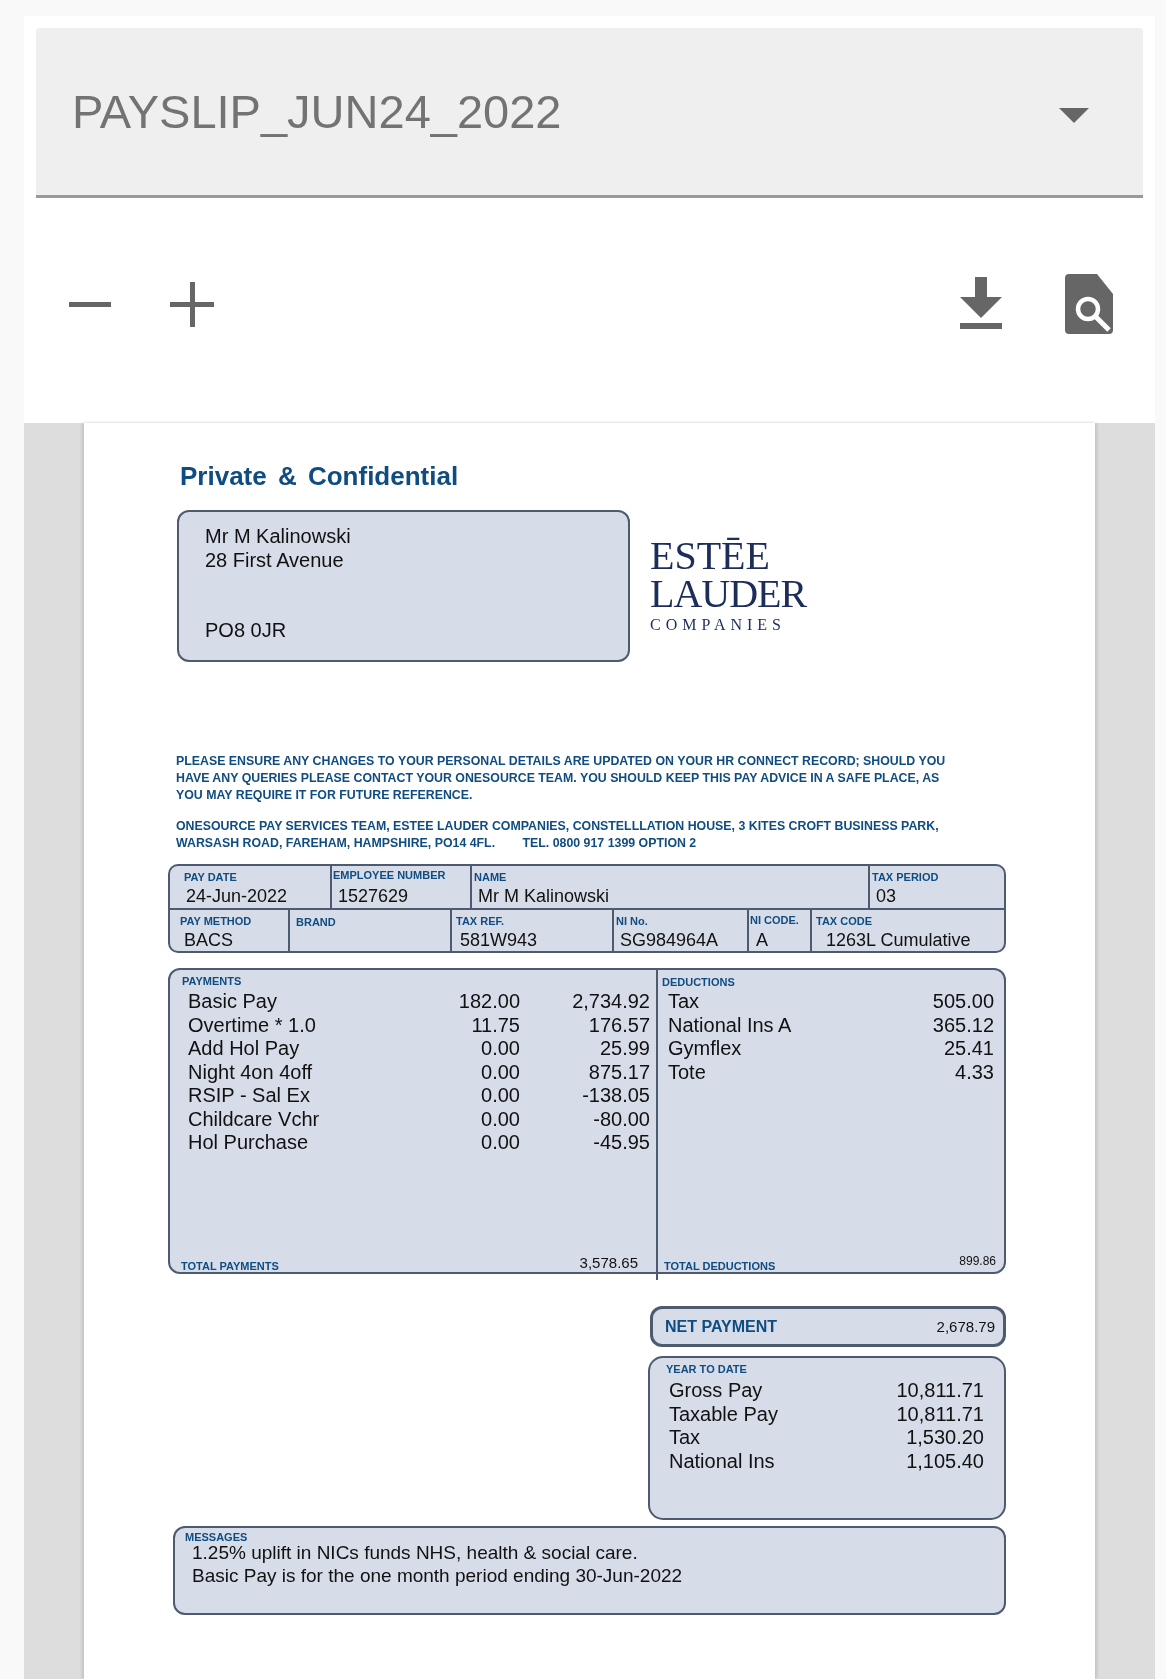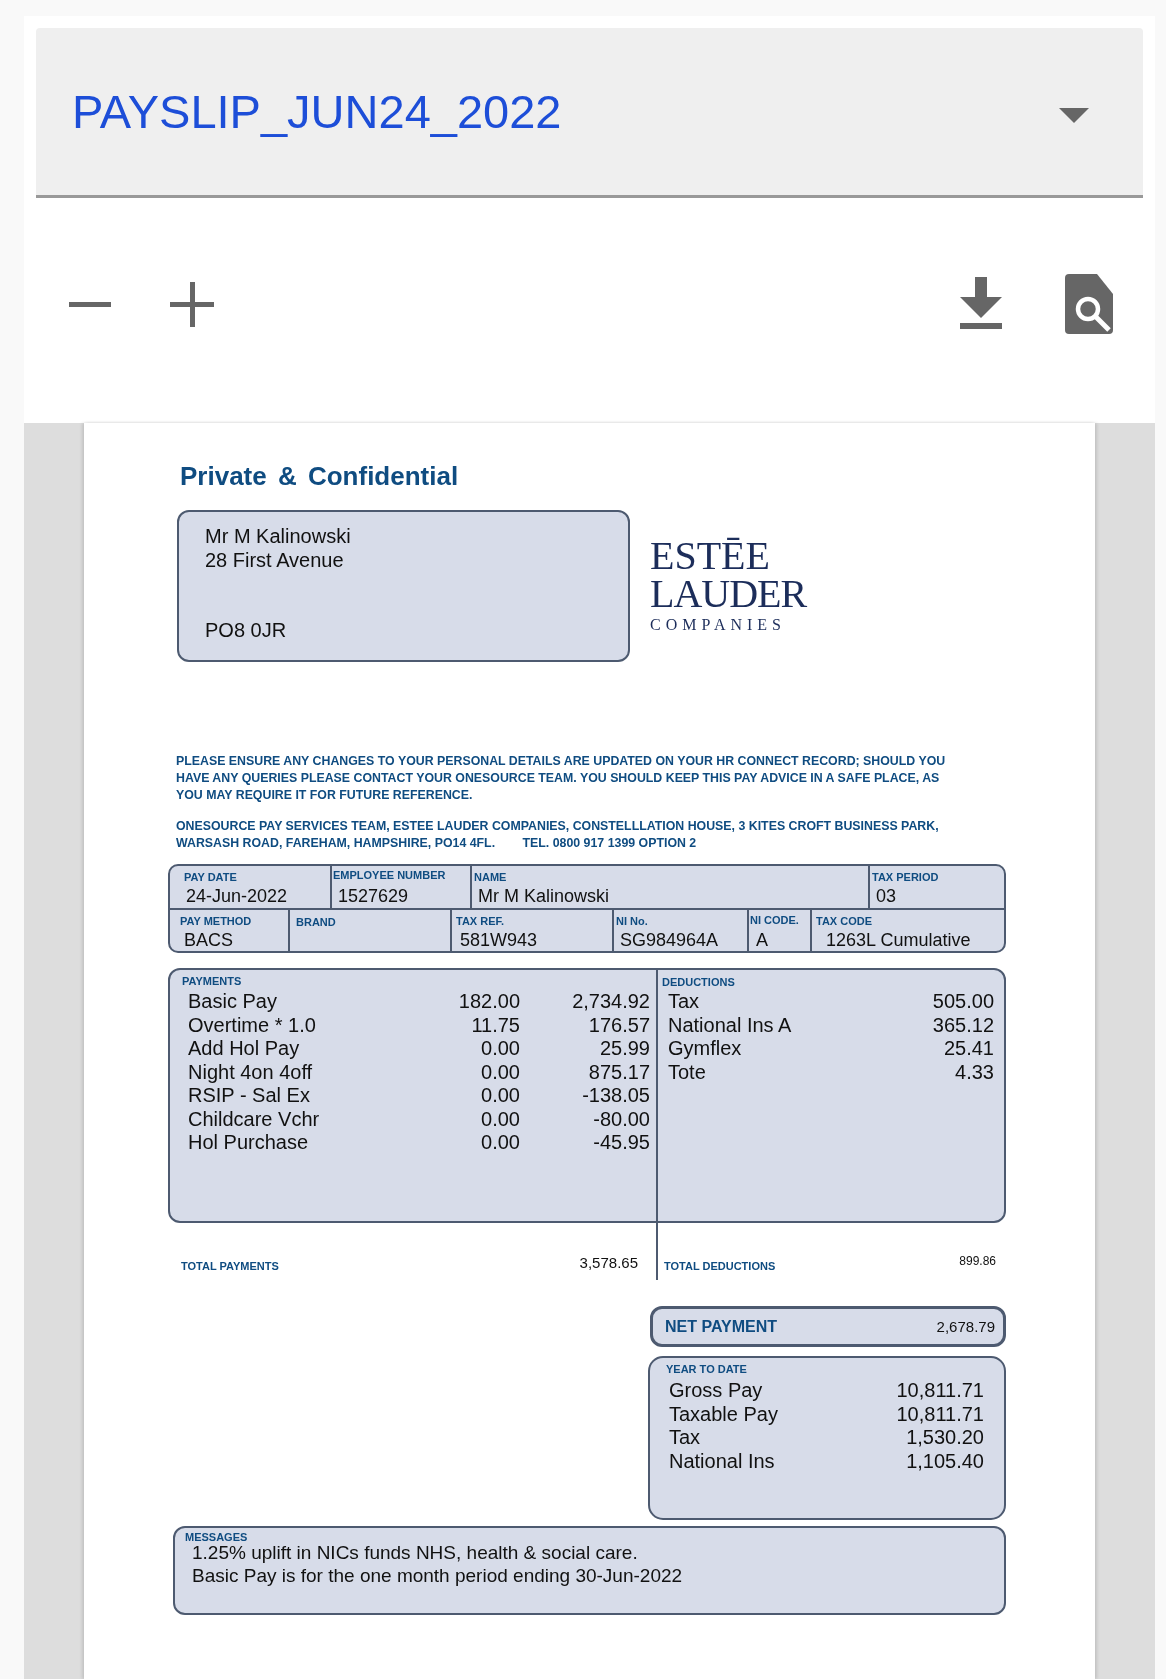--- a/index.html
+++ b/index.html
@@ -1,38 +1,38 @@
 <!DOCTYPE html>
 <html><head>
 <meta charset="utf-8">
 <style>
   * { box-sizing: border-box; margin: 0; padding: 0; }
   html, body { width: 1166px; height: 1679px; overflow: hidden; background: #f9f9f9; font-family: "Liberation Sans", sans-serif; }
   #panel { position: absolute; left: 24px; top: 16px; width: 1131px; height: 407px; background: #ffffff; }
   #select { position: absolute; left: 36px; top: 28px; width: 1107px; height: 170px; background: #efefef; border-bottom: 3px solid #999999; border-radius: 4px 4px 0 0; cursor: pointer; }
-  #select-title { position: absolute; left: 36px; top: 56px; font-size: 47px; color: #1d4ed8; letter-spacing: 0px; }
+  #select-title { position: absolute; left: 36px; top: 56px; font-size: 47px; color: #737373; letter-spacing: 0px; }
   #caret { position: absolute; right: 54px; top: 80px; width: 0; height: 0; border-left: 15px solid transparent; border-right: 15px solid transparent; border-top: 15px solid #666666; }
   .tool { position: absolute; cursor: pointer; }
   #viewer { position: absolute; left: 24px; top: 423px; width: 1131px; height: 1256px; background: #dddddd; }
   #page { position: absolute; left: 84px; top: 423px; width: 1011px; height: 1256px; background: #ffffff; box-shadow: 2px 0 3px rgba(0,0,0,0.12), -2px 0 3px rgba(0,0,0,0.12); }
   #pc-title { position: absolute; left: 180px; top: 461px; font-size: 26px; font-weight: bold; color: #0f4c81; word-spacing: 4px; }
   .box { position: absolute; background: #d7dce9; border: 2px solid #4d5a70; border-radius: 12px; }
   #address { left: 177px; top: 510px; width: 453px; height: 152px; }
   .addr-line { position: absolute; left: 26px; font-size: 20px; color: #111111; }
   #logo { position: absolute; left: 650px; top: 537px; width: 160px; height: 100px; color: #1c2d5a; font-family: "Liberation Serif", serif; }
   #logo .l1 { position: absolute; left: 0; top: 0; font-size: 40px; line-height: 38px; letter-spacing: 0px; }
   #logo .l2 { position: absolute; left: 0; top: 38px; font-size: 40px; line-height: 38px; letter-spacing: -1px; }
   #logo .l3 { position: absolute; left: 0; top: 79px; font-size: 16px; letter-spacing: 5px; }
   .notice { position: absolute; left: 176px; width: 830px; font-size: 13px; font-weight: bold; color: #0f4c81; line-height: 17px; font-family: "Liberation Sans", sans-serif; transform: scaleX(0.95); transform-origin: left; }
   #info { left: 168px; top: 864px; width: 838px; height: 89px; }
   .lbl { position: absolute; font-size: 11px; font-weight: bold; color: #0f4c81; white-space: nowrap; }
   .val { position: absolute; font-size: 18px; color: #111111; white-space: nowrap; }
   .vline { position: absolute; width: 2px; background: #4d5a70; }
   .hline { position: absolute; height: 2px; background: #4d5a70; }
-  #paybox { left: 168px; top: 968px; width: 838px; height: 255px; }
+  #paybox { left: 168px; top: 968px; width: 838px; height: 306px; }
   .row-text { position: absolute; font-size: 20px; color: #111111; white-space: nowrap; line-height: 23.5px; }
   .num { text-align: right; }
   #netbox { left: 650px; top: 1306px; width: 356px; height: 41px; border-width: 3px; }
   #ytdbox { left: 648px; top: 1356px; width: 358px; height: 164px; border-radius: 15px; }
   #msgbox { left: 173px; top: 1526px; width: 833px; height: 89px; }
 </style>
 </head>
 <body>
 
 <div id="panel"></div>

